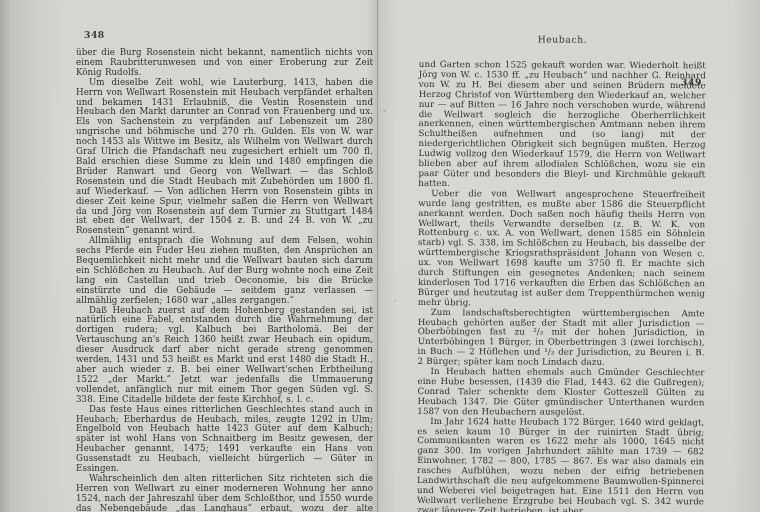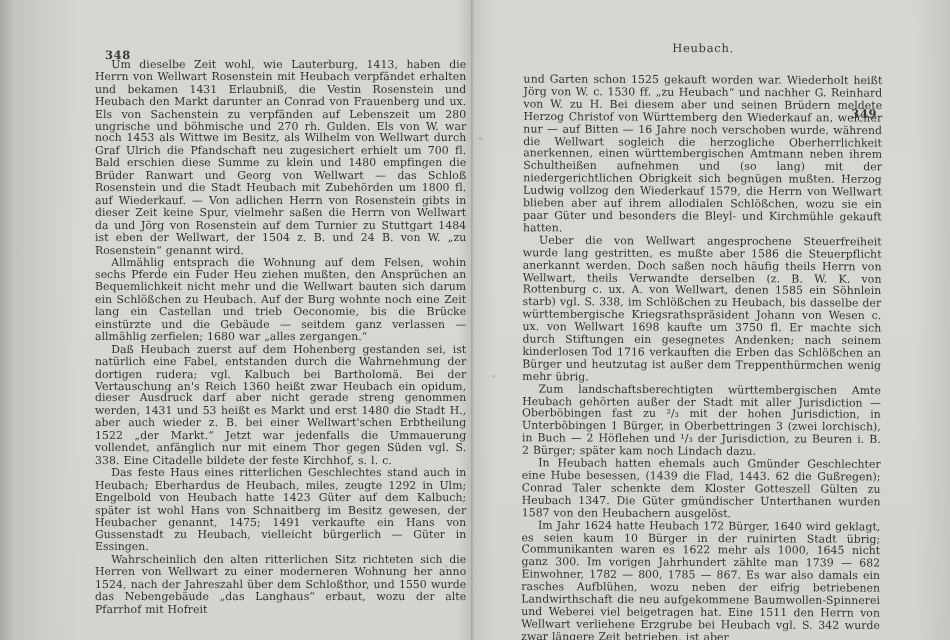--- a/index.html
+++ b/index.html
@@ -40,21 +40,21 @@
   .page-left{left:76px;top:22px;width:297px;}
   .page-right{left:419px;top:34px;width:287px;transform:rotate(0.25deg);transform-origin:top left;}
   .pg-header{
     position:relative;height:13px;margin-bottom:13px;
     font-size:9.2px;color:#3a3833;
   }
   .pg-header .runhead{
     position:absolute;left:0;right:0;text-align:center;
     letter-spacing:0.6px;
   }
-  .pg-header .pagenum{position:absolute;top:18px;font-weight:bold;letter-spacing:0.5px;}
+  .pg-header .pagenum{position:absolute;top:8px;font-weight:bold;letter-spacing:0.5px;}
   .page-left .pg-header .pagenum{left:8px;}
   .page-right .pg-header .pagenum{right:4px;margin-top:34px;}
   .textblock p{
     margin:0;padding:0;text-indent:13px;
     word-spacing:0.4px;
   }
   .textblock p.noindent{text-indent:0;}
   
   .speck{position:absolute;background:rgba(80,78,74,0.25);border-radius:50%;}
 </style>
@@ -65,20 +65,21 @@
   <div class="edge-left"></div>
   <div class="edge-right"></div>
   <div class="gutter"></div>
   <div class="gutter-line"></div>
 
   <div class="page page-left">
     <div class="pg-header">
       <span class="pagenum">348</span>
     </div>
     <div class="textblock">
+      <p class="noindent">über die Burg Rosenstein nicht bekannt, namentlich nichts von einem Raubritterunwesen und von einer Eroberung zur Zeit König Rudolfs.</p>
       <p>Um dieselbe Zeit wohl, wie Lauterburg, 1413, haben die Herrn von Wellwart Rosenstein mit Heubach verpfändet erhalten und bekamen 1431 Erlaubniß, die Vestin Rosenstein und Heubach den Markt darunter an Conrad von Frauenberg und ux. Els von Sachenstein zu verpfänden auf Lebenszeit um 280 ungrische und böhmische und 270 rh. Gulden. Els von W. war noch 1453 als Wittwe im Besitz, als Wilhelm von Wellwart durch Graf Ulrich die Pfandschaft neu zugesichert erhielt um 700 fl. Bald erschien diese Summe zu klein und 1480 empfingen die Brüder Ranwart und Georg von Wellwart — das Schloß Rosenstein und die Stadt Heubach mit Zubehörden um 1800 fl. auf Wiederkauf. — Von adlichen Herrn von Rosenstein gibts in dieser Zeit keine Spur, vielmehr saßen die Herrn von Wellwart da und Jörg von Rosenstein auf dem Turnier zu Stuttgart 1484 ist eben der Wellwart, der 1504 z. B. und 24 B. von W. „zu Rosenstein“ genannt wird.</p>
       <p>Allmählig entsprach die Wohnung auf dem Felsen, wohin sechs Pferde ein Fuder Heu ziehen mußten, den Ansprüchen an Bequemlichkeit nicht mehr und die Wellwart bauten sich darum ein Schlößchen zu Heubach. Auf der Burg wohnte noch eine Zeit lang ein Castellan und trieb Oeconomie, bis die Brücke einstürzte und die Gebäude — seitdem ganz verlassen — allmählig zerfielen; 1680 war „alles zergangen.“</p>
       <p>Daß Heubach zuerst auf dem Hohenberg gestanden sei, ist natürlich eine Fabel, entstanden durch die Wahrnehmung der dortigen rudera; vgl. Kalbuch bei Bartholomä. Bei der Vertauschung an's Reich 1360 heißt zwar Heubach ein opidum, dieser Ausdruck darf aber nicht gerade streng genommen werden, 1431 und 53 heißt es Markt und erst 1480 die Stadt H., aber auch wieder z. B. bei einer Wellwart'schen Erbtheilung 1522 „der Markt.“ Jetzt war jedenfalls die Ummauerung vollendet, anfänglich nur mit einem Thor gegen Süden vgl. S. 338. Eine Citadelle bildete der feste Kirchhof, s. l. c.</p>
       <p>Das feste Haus eines ritterlichen Geschlechtes stand auch in Heubach; Eberhardus de Heubach, miles, zeugte 1292 in Ulm; Engelbold von Heubach hatte 1423 Güter auf dem Kalbuch; später ist wohl Hans von Schnaitberg im Besitz gewesen, der Heubacher genannt, 1475; 1491 verkaufte ein Hans von Gussenstadt zu Heubach, vielleicht bürgerlich — Güter in Essingen.</p>
       <p>Wahrscheinlich den alten ritterlichen Sitz richteten sich die Herren von Wellwart zu einer moderneren Wohnung her anno 1524, nach der Jahreszahl über dem Schloßthor, und 1550 wurde das Nebengebäude „das Langhaus“ erbaut, wozu der alte Pfarrhof mit Hofreit</p>
     </div>
   </div>
 
   <div class="page page-right">
     <div class="pg-header">

